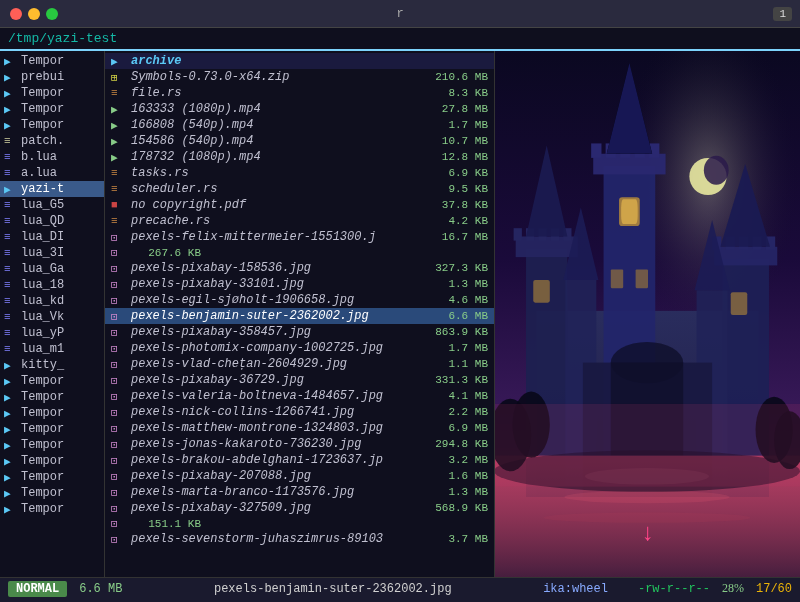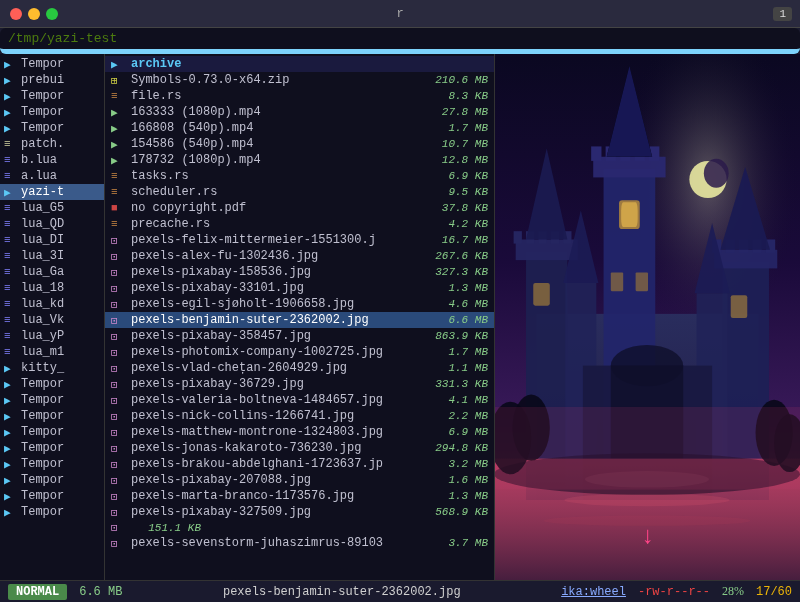--- a/index.html
+++ b/index.html
@@ -50,24 +50,23 @@
       color: #ddd;
       padding: 1px 6px;
       border-radius: 3px;
       font-size: 11px;
     }
 
     
     #pathbar {
       background: #0f0f1e;
       padding: 3px 8px;
-      color: #4d7c0f;
+      color: #14b8a6;
       font-size: 13px;
-      border-bottom: 5px solid #7dd3fc;
-      border-radius: 6px;
+      border-bottom: 2px solid #7dd3fc;
     }
 
     
     #main {
       display: flex;
       height: calc(602px - 28px - 22px - 26px);
     }
 
     
     #sidebar {
@@ -126,27 +125,27 @@
       background: #1a1a3e;
     }
     .file-row.selected {
       background: #2a4a7a;
       color: #fff;
     }
     .file-name {
       flex: 1;
       overflow: hidden;
       text-overflow: ellipsis;
+      font-style: italic;
     }
     .file-size {
       color: #88cc88;
       min-width: 70px;
       text-align: right;
       font-size: 11px;
-      font-style: italic;
     }
     .file-icon {
       min-width: 16px;
       font-size: 11px;
     }
 
     
     #preview {
       flex: 1;
       background: #0a0a18;
@@ -182,24 +181,24 @@
     #status-size {
       color: #88cc88;
     }
     #status-filename {
       flex: 1;
       color: #d0d0d0;
       text-align: center;
     }
     #status-owner {
       color: #88aaff;
-      text-decoration: underline;
     }
     #status-perms {
-      color: #ef4444;
+      color: #22c55e;
+      margin-left: 18px;
     }
     #status-pct {
       color: #88cc88;
       font-family: Liberation Serif, serif;
     }
     #status-pos {
       color: #eab308;
       text-align: center;
     }
 
@@ -414,21 +413,20 @@
         <span class="file-name">precache.rs</span>
         <span class="file-size">4.2 KB</span>
       </div>
       <div class="file-row">
         <span class="file-icon fi-img">⊡</span>
         <span class="file-name">pexels-felix-mittermeier-1551300.j</span>
         <span class="file-size">16.7 MB</span>
       </div>
       <div class="file-row">
         <span class="file-icon fi-img">⊡</span>
-        <span class="file-name">pexels-alex-fu-1302436.jpg</span>
         <span class="file-size">267.6 KB</span>
       </div>
       <div class="file-row">
         <span class="file-icon fi-img">⊡</span>
         <span class="file-name">pexels-pixabay-158536.jpg</span>
         <span class="file-size">327.3 KB</span>
       </div>
       <div class="file-row">
         <span class="file-icon fi-img">⊡</span>
         <span class="file-name">pexels-pixabay-33101.jpg</span>

